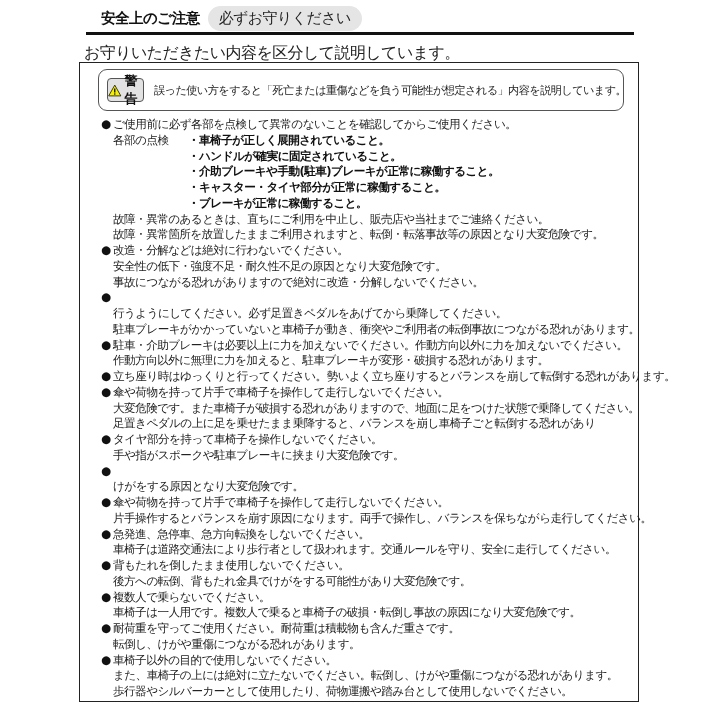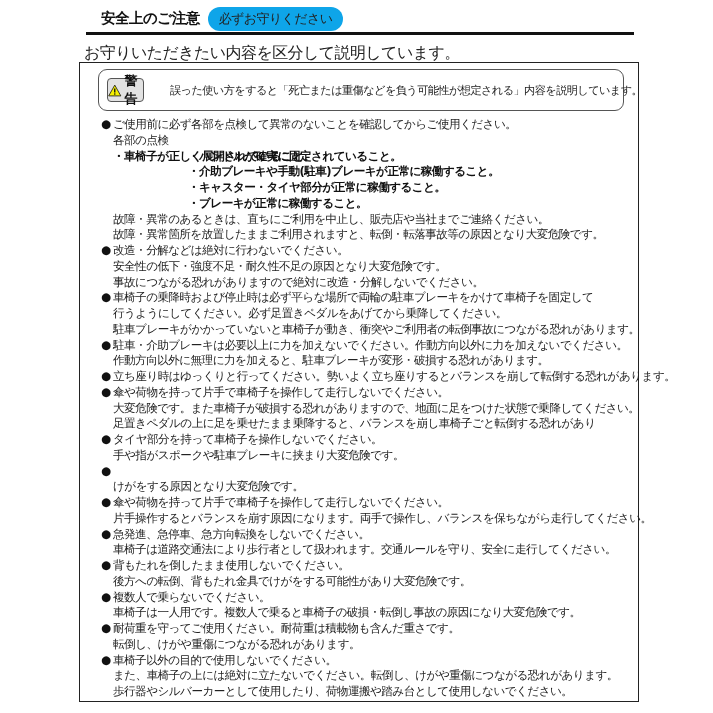--- a/index.html
+++ b/index.html
@@ -1,41 +1,41 @@
 <!DOCTYPE html>
 <html><head>
 <meta charset="utf-8">
 <style>
   html, body { margin:0; padding:0; background:#ffffff; }
   body { width:713px; height:713px; position:relative; overflow:hidden;
          font-family:"DejaVu Sans", "Liberation Sans", sans-serif; color:#222; }
   .header { position:absolute; left:101px; top:5px; height:27px; display:flex; align-items:center; }
   .header-title { font-size:14.5px; font-weight:bold; letter-spacing:-0.5px; color:#111; }
-  .header-pill { margin-left:8px; background:#0ea5e9; border-radius:13px; padding:3px 11px;
-                 font-size:13px; color:#222; letter-spacing:-0.6px; }
+  .header-pill { margin-left:8px; background:#e5e5e5; border-radius:13px; padding:3px 11px;
+                 font-size:15px; color:#222; letter-spacing:-0.6px; }
   .header-rule { position:absolute; left:86px; top:32px; width:548px; height:3px; background:#111; }
   .intro { position:absolute; left:84px; top:43px; font-size:16px; letter-spacing:-0.6px; color:#222; }
   .outer-box { position:absolute; left:79px; top:62px; width:560px; height:640px;
                border:1.5px solid #222; box-sizing:border-box; }
   .warn-box { position:absolute; left:18px; top:6px; width:526px; height:42px;
               border:1.5px solid #555; border-radius:9px; box-sizing:border-box;
-              display:flex; align-items:center;gap:16px; }
+              display:flex; align-items:center; }
   .warn-badge { margin-left:8px; width:62px; height:24px; border:1.5px solid #555;
                 border-radius:4px; background:#e2e2e2; display:flex; align-items:center;
                 justify-content:center; box-sizing:border-box; }
   .warn-badge svg { width:19px; height:17px; margin-right:3px; }
   .warn-label { font-size:13px; font-weight:bold; color:#111; }
   .warn-text { margin-left:10px; font-size:11.2px; letter-spacing:-0.6px; color:#222; white-space:nowrap; }
   .body { position:absolute; left:21px; top:54px; font-size:11.6px; line-height:15.75px;
           letter-spacing:-0.55px; color:#222; }
   .line { white-space:nowrap; height:15.75px; }
   .bullet-line { position:relative; padding-left:12px; }
   .bullet-line .dot { position:absolute; left:0; top:0; color:#111; }
   .cont { padding-left:12px; }
-  .check-row { padding-left:12px; display:flex;flex-direction:column; }
+  .check-row { padding-left:12px; display:flex; }
   .check-label { width:75px; }
   .check-item { font-weight:bold; color:#111; }
   .check-indent { padding-left:87px; font-weight:bold; color:#111; }
 </style>
 </head>
 <body>
 
 <div class="header">
   <span class="header-title">安全上のご注意</span>
   <span class="header-pill">必ずお守りください</span>
@@ -64,21 +64,21 @@
       </div>
       <div class="line check-indent">・ハンドルが確実に固定されていること。</div>
       <div class="line check-indent">・介助ブレーキや手動(駐車)ブレーキが正常に稼働すること。</div>
       <div class="line check-indent">・キャスター・タイヤ部分が正常に稼働すること。</div>
       <div class="line check-indent">・ブレーキが正常に稼働すること。</div>
       <div class="line cont">故障・異常のあるときは、直ちにご利用を中止し、販売店や当社までご連絡ください。</div>
       <div class="line cont">故障・異常箇所を放置したままご利用されますと、転倒・転落事故等の原因となり大変危険です。</div>
       <div class="line bullet-line"><span class="dot">●</span><span>改造・分解などは絶対に行わないでください。</span></div>
       <div class="line cont">安全性の低下・強度不足・耐久性不足の原因となり大変危険です。</div>
       <div class="line cont">事故につながる恐れがありますので絶対に改造・分解しないでください。</div>
-      <div class="line bullet-line"><span class="dot">●</span><span>車椅子の乗降時および停止時は必ず平らな場所で両輪の駐車ブレーキをかけて車椅子を固定して</span></div>
+      <div class="line bullet-line"><span class="dot">●</span></div>
       <div class="line cont">行うようにしてください。必ず足置きペダルをあげてから乗降してください。</div>
       <div class="line cont">駐車ブレーキがかかっていないと車椅子が動き、衝突やご利用者の転倒事故につながる恐れがあります。</div>
       <div class="line bullet-line"><span class="dot">●</span><span>駐車・介助ブレーキは必要以上に力を加えないでください。作動方向以外に力を加えないでください。</span></div>
       <div class="line cont">作動方向以外に無理に力を加えると、駐車ブレーキが変形・破損する恐れがあります。</div>
       <div class="line bullet-line"><span class="dot">●</span><span>立ち座り時はゆっくりと行ってください。勢いよく立ち座りするとバランスを崩して転倒する恐れがあります。</span></div>
       <div class="line bullet-line"><span class="dot">●</span><span>傘や荷物を持って片手で車椅子を操作して走行しないでください。</span></div>
       <div class="line cont">大変危険です。また車椅子が破損する恐れがありますので、地面に足をつけた状態で乗降してください。</div>
       <div class="line cont">足置きペダルの上に足を乗せたまま乗降すると、バランスを崩し車椅子ごと転倒する恐れがあり</div>
       <div class="line bullet-line"><span class="dot">●</span><span>タイヤ部分を持って車椅子を操作しないでください。</span></div>
       <div class="line cont">手や指がスポークや駐車ブレーキに挟まり大変危険です。</div>

